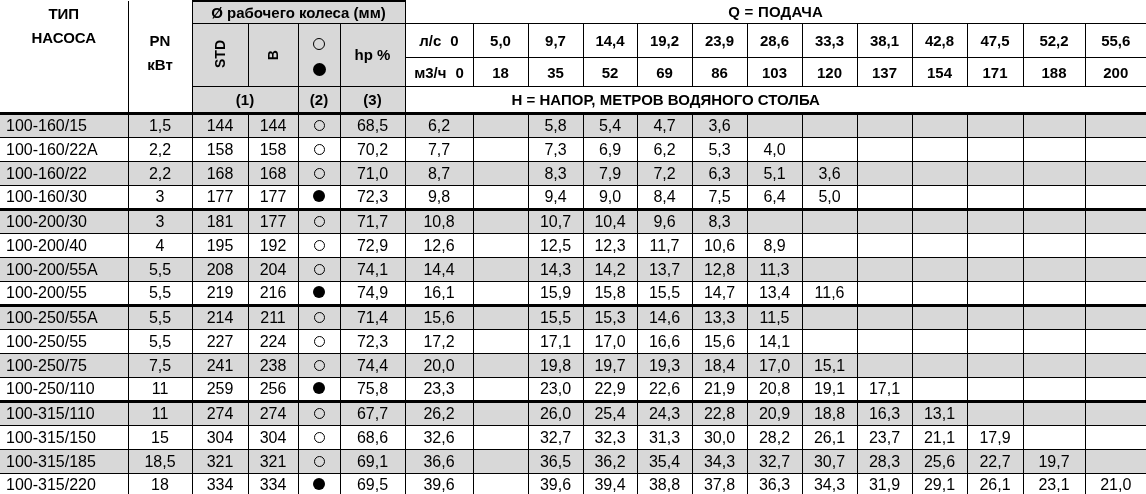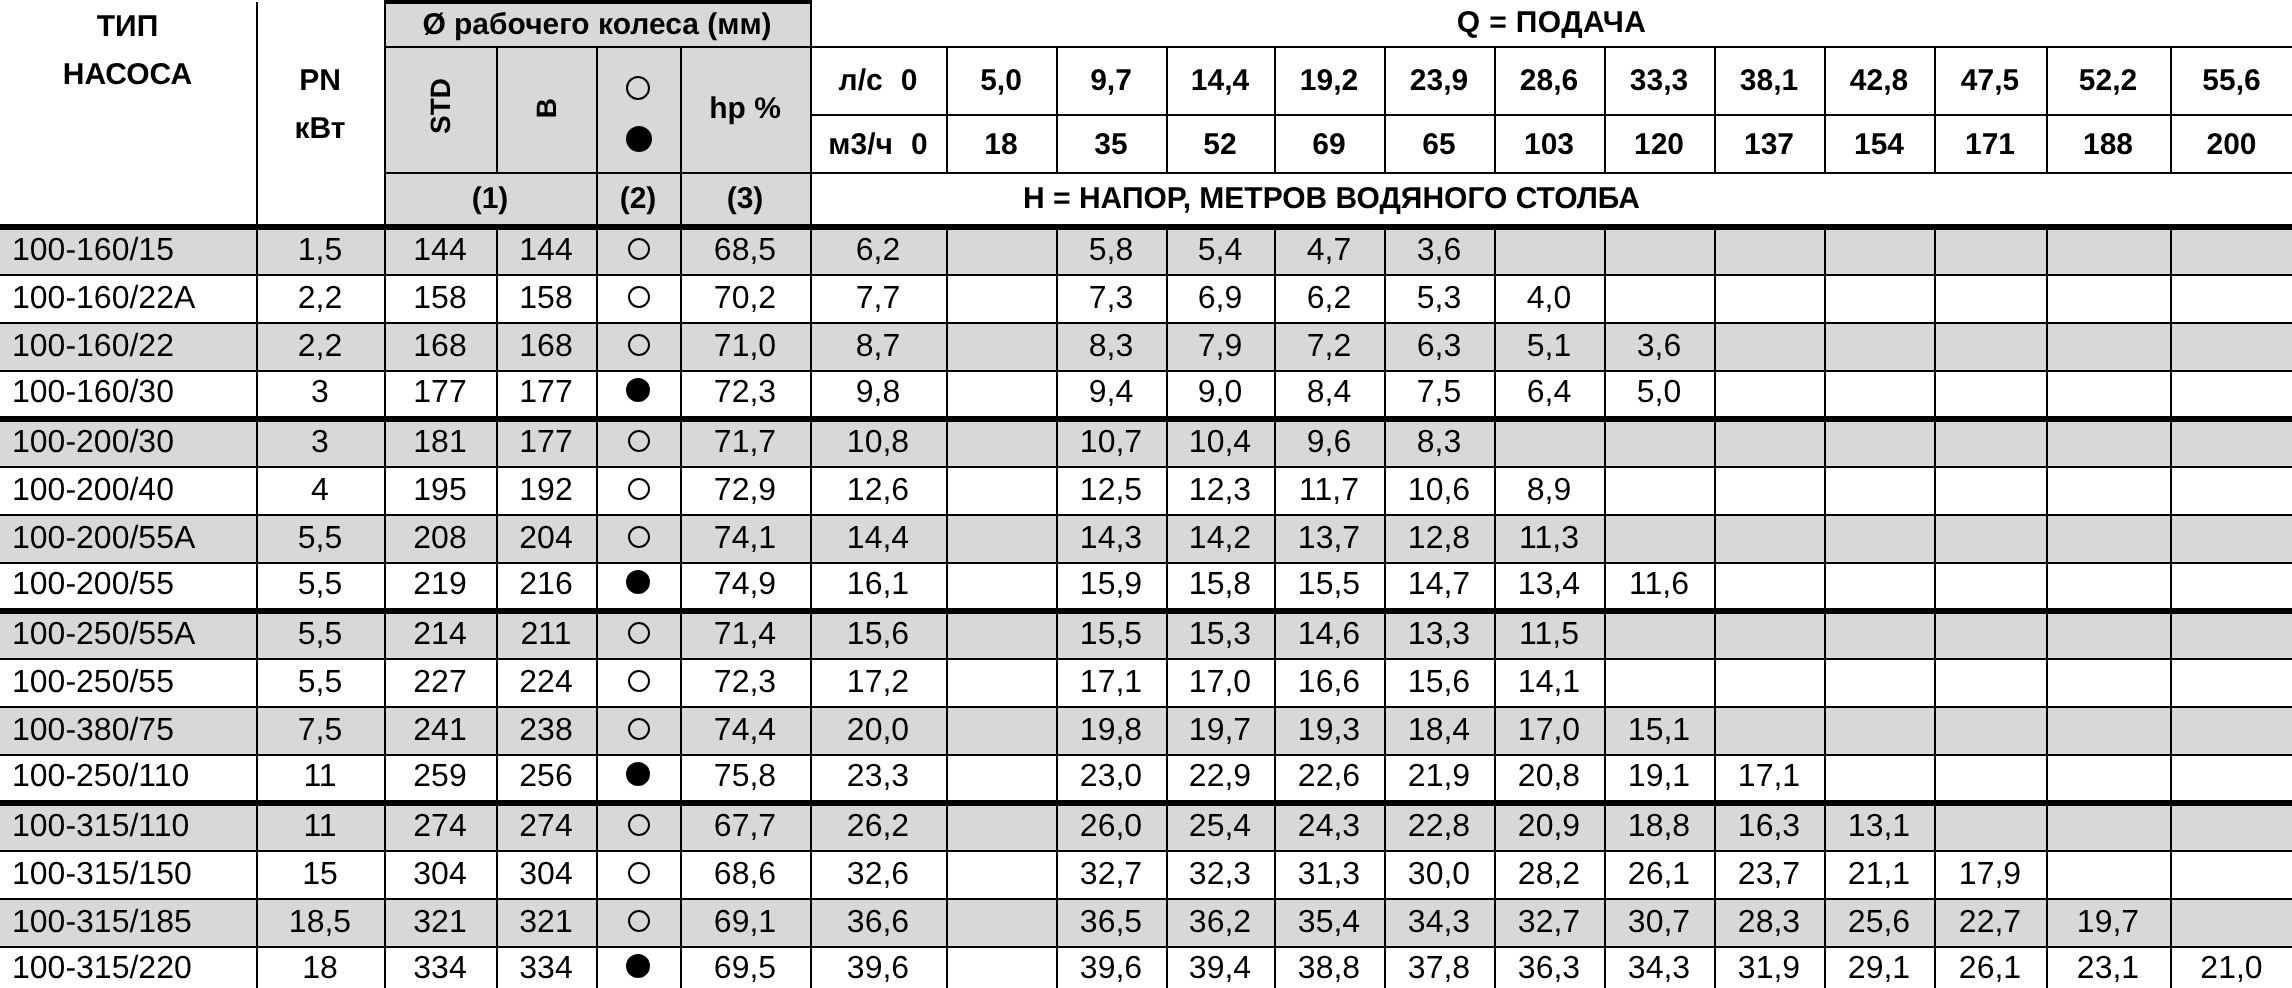--- a/index.html
+++ b/index.html
@@ -102,21 +102,21 @@
         <td>47,5</td>
         <td>52,2</td>
         <td>55,6</td>
       </tr>
     <tr id="flow-m3h-row">
       <td class="flow-label"><span>м3/ч</span><span class="flow-gap"></span><span>0</span></td>
     <td>18</td>
         <td>35</td>
         <td>52</td>
         <td>69</td>
-        <td>65</td>
+        <td>86</td>
         <td>103</td>
         <td>120</td>
         <td>137</td>
         <td>154</td>
         <td>171</td>
         <td>188</td>
         <td>200</td>
       </tr>
     <tr>
       <td colspan="2" class="gray hb">(1)</td>
@@ -330,21 +330,21 @@
         <td>15,6</td>
         <td>14,1</td>
         <td></td>
         <td></td>
         <td></td>
         <td></td>
         <td></td>
         <td></td>
       </tr>
       <tr class="shaded">
-        <td class="model">100-380/75</td>
+        <td class="model">100-250/75</td>
         <td>7,5</td>
         <td>241</td>
         <td>238</td>
         <td><span class="circle open"></span></td>
         <td>74,4</td>
         <td>20,0</td>
         <td></td>
         <td>19,8</td>
         <td>19,7</td>
         <td>19,3</td>

